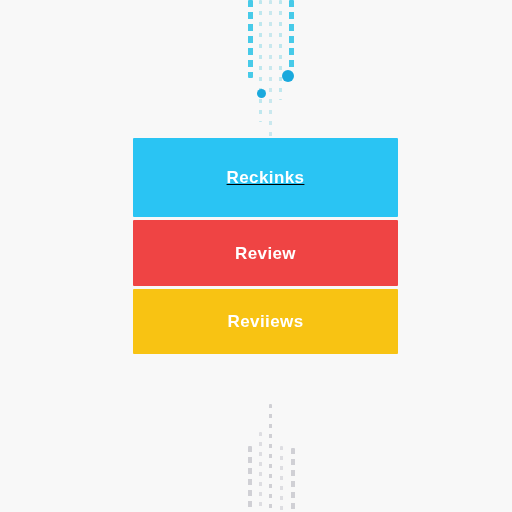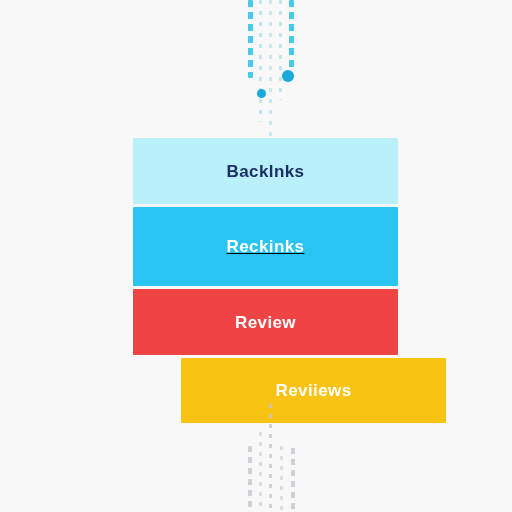--- a/index.html
+++ b/index.html
@@ -71,42 +71,39 @@
     font-size: 17px;
     font-weight: bold;
     letter-spacing: 0.4px;
     line-height: 1;
     text-align: center;
     white-space: nowrap;
   }
   .bar-1 { height: 66px; }
   .bar-2 { height: 79px; text-decoration: underline; }
   .bar-3 { height: 66px; }
-  .bar-4 { height: 65px; margin-bottom: 0; margin-left: 48px; }
+  .bar-4 { height: 65px; margin-bottom: 0; }
 </style>
 </head>
 <body style="background: rgb(248, 248, 248);">
 
 <div id="canvas">
 
   <div class="dot-field" id="dots-top">
       <div class="dot-col" style="left: 248px; width: 5px; height: 78px; opacity: 0.95; top: 0px; bottom: auto; background-image: repeating-linear-gradient(rgb(62, 200, 232) 0px, rgb(62, 200, 232) 7px, transparent 7px, transparent 12px); border-radius: 1px;"></div>
       <div class="dot-col" style="left: 259px; width: 3px; height: 122px; opacity: 0.55; top: 0px; bottom: auto; background-image: repeating-linear-gradient(rgb(143, 217, 230) 0px, rgb(143, 217, 230) 4px, transparent 4px, transparent 11px); border-radius: 1px;"></div>
       <div class="dot-col" style="left: 269px; width: 3px; height: 138px; opacity: 0.5; top: 0px; bottom: auto; background-image: repeating-linear-gradient(rgb(155, 216, 228) 0px, rgb(155, 216, 228) 4px, transparent 4px, transparent 11px); border-radius: 1px;"></div>
       <div class="dot-col" style="left: 279px; width: 3px; height: 100px; opacity: 0.55; top: 0px; bottom: auto; background-image: repeating-linear-gradient(rgb(143, 217, 230) 0px, rgb(143, 217, 230) 4px, transparent 4px, transparent 11px); border-radius: 1px;"></div>
       <div class="dot-col" style="left: 289px; width: 5px; height: 72px; opacity: 0.95; top: 0px; bottom: auto; background-image: repeating-linear-gradient(rgb(62, 200, 232) 0px, rgb(62, 200, 232) 7px, transparent 7px, transparent 12px); border-radius: 1px;"></div>
       <div class="accent-dot" style="left: 282px; top: 70px; width: 12px; height: 12px; background: rgb(26, 169, 221);"></div>
       <div class="accent-dot" style="left: 256.5px; top: 88.5px; width: 9px; height: 9px; background: rgb(26, 169, 221);"></div>
     </div>
 
   <div id="bars">
 
-    <div class="bar bar-1" style="background: rgb(185, 240, 250);">
-      <span class="bar-label" style="color: rgb(27, 47, 99);">Backlnks</span>
-    </div>
 
     <div class="bar bar-2" style="background: rgb(42, 196, 243);">
       <span class="bar-label" style="color: rgb(255, 255, 255);">Reckinks</span>
     </div>
 
     <div class="bar bar-3" style="background: #ef4444;">
       <span class="bar-label" style="color: rgb(255, 255, 255);">Review</span>
     </div>
 
     <div class="bar bar-4" style="background: rgb(248, 195, 19);">

